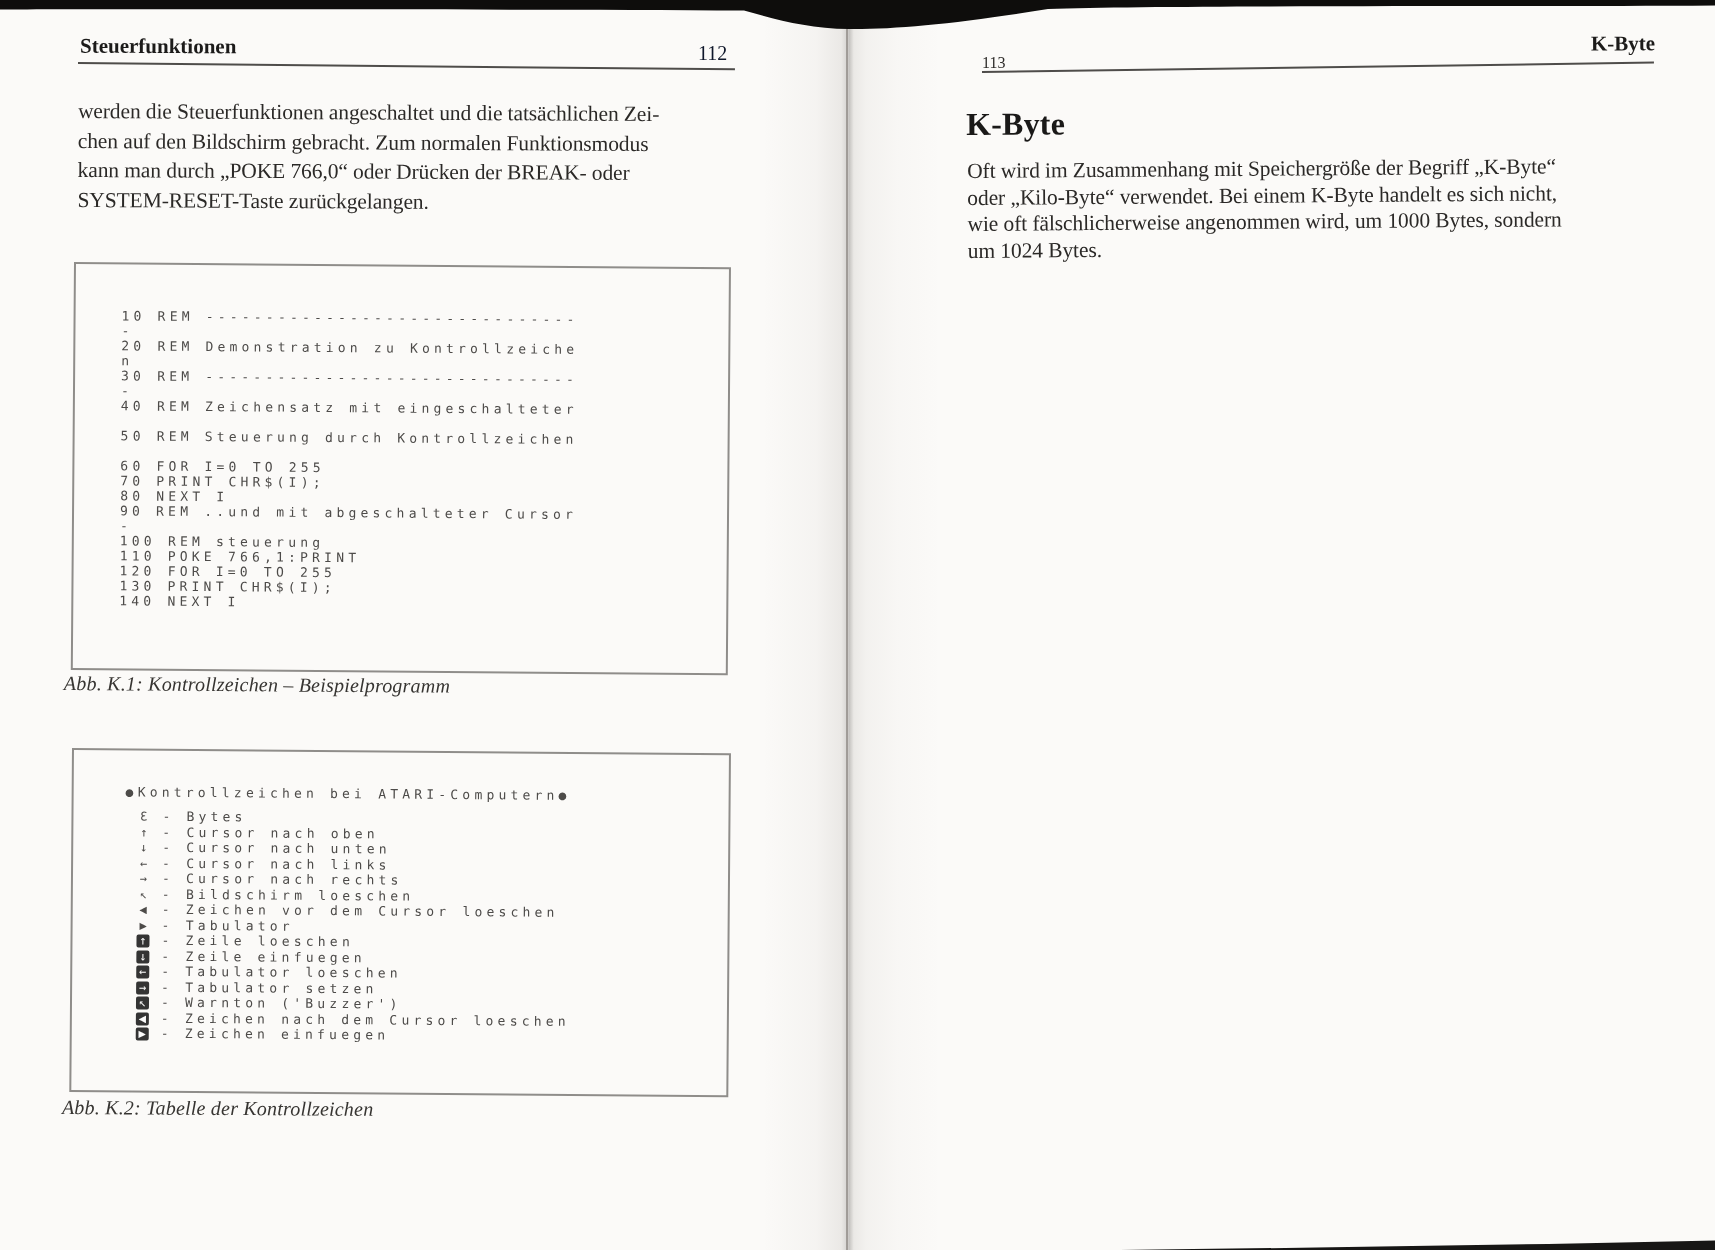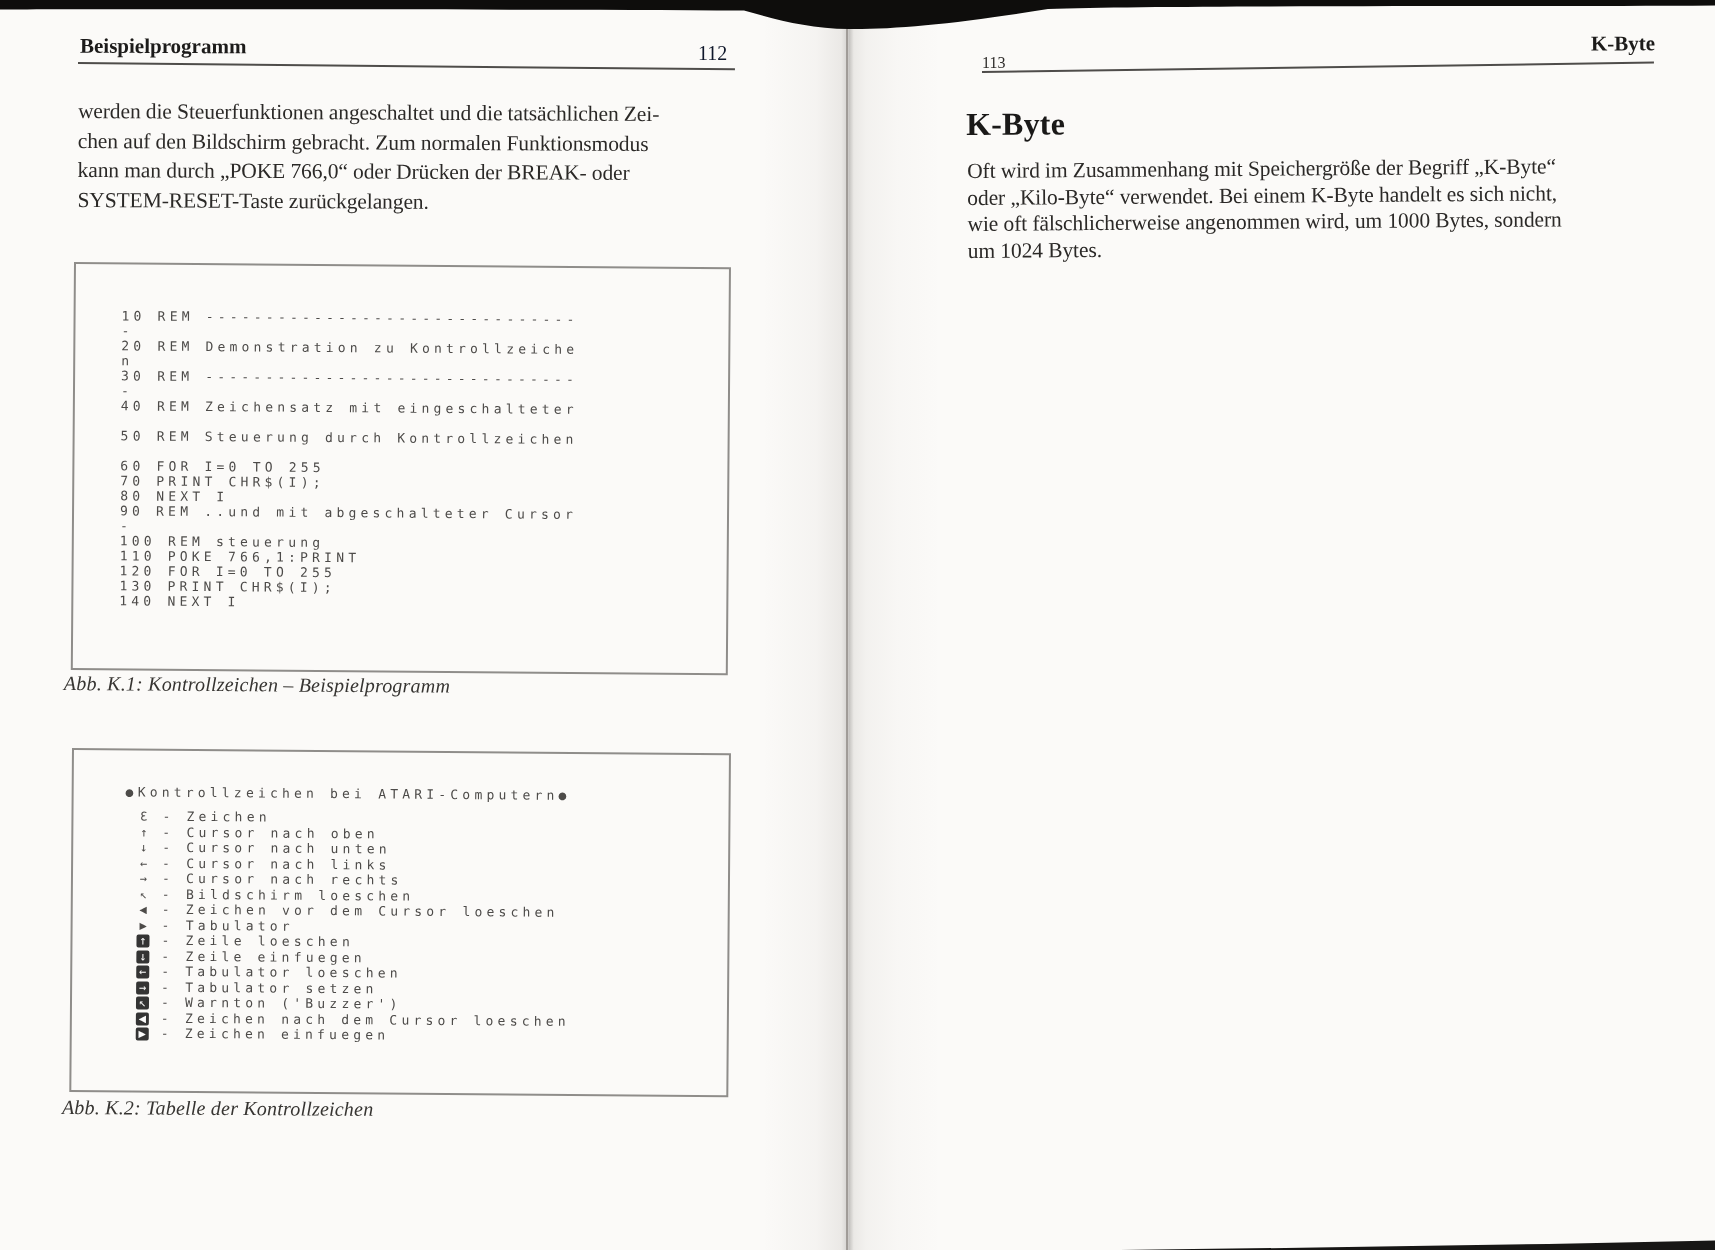--- a/index.html
+++ b/index.html
@@ -78,21 +78,21 @@
   }
   .cap1{left:64px;top:672px;transform:rotate(0.40deg);}
   .cap2{left:62px;top:1096px;transform:rotate(0.35deg);}
 </style>
 </head>
 <body>
 
 <div class="sheet">
 
   <section>
-    <div class="abs rh-title-left">Beispielprogramm</div>
+    <div class="abs rh-title-left">Steuerfunktionen</div>
     <div class="abs rh-num-left">112</div>
     <div class="abs rule-left"></div>
 
     <div class="abs body-par par-left">werden die Steuerfunktionen angeschaltet und die tatsächlichen Zei-
 chen auf den Bildschirm gebracht. Zum normalen Funktionsmodus
 kann man durch „POKE 766,0“ oder Drücken der BREAK- oder
 SYSTEM-RESET-Taste zurückgelangen.</div>
 
     <div class="abs codebox">
       <pre class="listing mono">10 REM -------------------------------
@@ -115,21 +115,21 @@
 120 FOR I=0 TO 255
 130 PRINT CHR$(I);
 140 NEXT I</pre>
     </div>
 
     <div class="abs caption cap1">Abb. K.1:  Kontrollzeichen – Beispielprogramm</div>
 
     <div class="abs tablebox">
       <div class="tbl-title mono">●Kontrollzeichen bei ATARI-Computern●</div>
       <div class="tbl-rows mono" id="ctl-rows">
-          <div class="crow"><span class="g">Ɛ</span><span> - Zeichen</span></div>
+          <div class="crow"><span class="g">Ɛ</span><span> - Bytes</span></div>
           <div class="crow"><span class="g">↑</span><span> - Cursor nach oben</span></div>
           <div class="crow"><span class="g">↓</span><span> - Cursor nach unten</span></div>
           <div class="crow"><span class="g">←</span><span> - Cursor nach links</span></div>
           <div class="crow"><span class="g">→</span><span> - Cursor nach rechts</span></div>
           <div class="crow"><span class="g">↖</span><span> - Bildschirm loeschen</span></div>
           <div class="crow"><span class="g">◀</span><span> - Zeichen vor dem Cursor loeschen</span></div>
           <div class="crow"><span class="g">▶</span><span> - Tabulator</span></div>
           <div class="crow"><span class="g inv">↑</span><span> - Zeile loeschen</span></div>
           <div class="crow"><span class="g inv">↓</span><span> - Zeile einfuegen</span></div>
           <div class="crow"><span class="g inv">←</span><span> - Tabulator loeschen</span></div>

